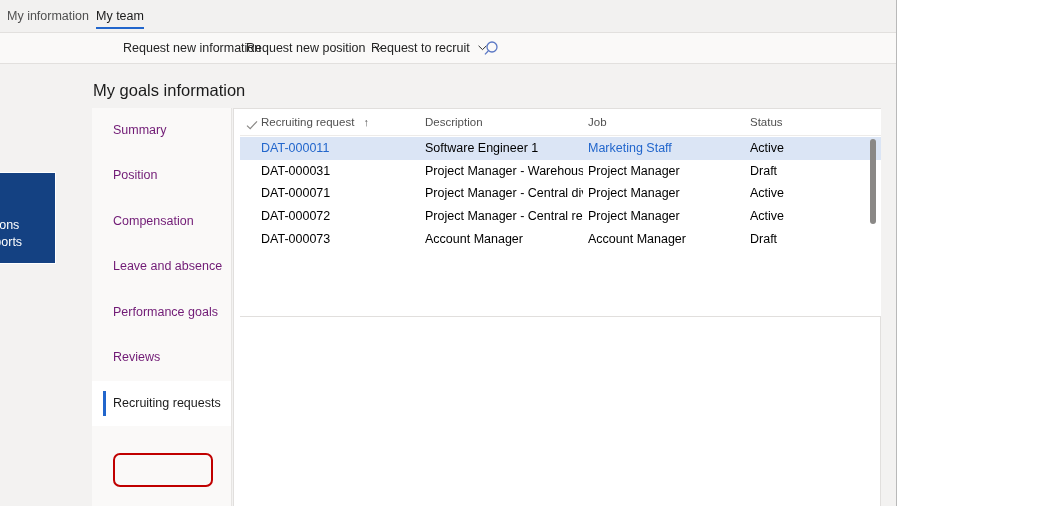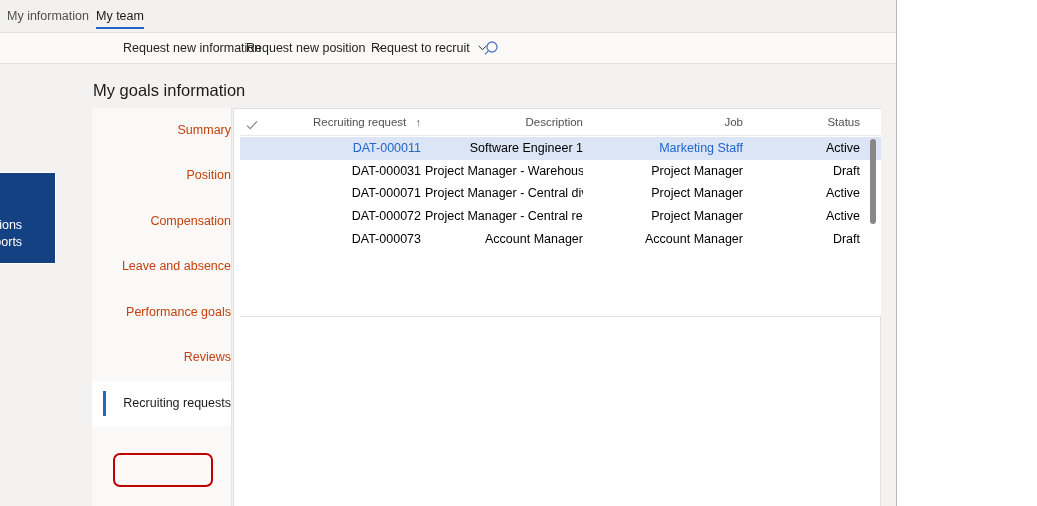--- a/index.html
+++ b/index.html
@@ -7,21 +7,20 @@
     padding: 0;
     background: #ffffff;
     font-family: "Liberation Sans", sans-serif;
   }
   #screen {
     position: relative;
     width: 1037px;
     height: 506px;
     background: #ffffff;
     overflow: hidden;
-    text-align: right;
   }
 
   
   #app-window {
     position: absolute;
     left: 0; top: 0;
     width: 897px;
     height: 506px;
     background: #f3f2f1;
     border-right: 1px solid #b9b9b9;
@@ -166,21 +165,21 @@
     box-sizing: border-box;
   }
   .nav-item {
     position: absolute;
     left: 0;
     width: 139px;
     height: 45px;
     line-height: 45px;
     padding-left: 21px;
     font-size: 12.5px;
-    color: #c2410c;
+    color: #701a75;
     box-sizing: border-box;
     cursor: pointer;
     white-space: nowrap;
   }
   .nav-item.selected {
     color: #1b1b1b;
     background: #ffffff;
   }
   .nav-item .sel-bar {
     position: absolute;

